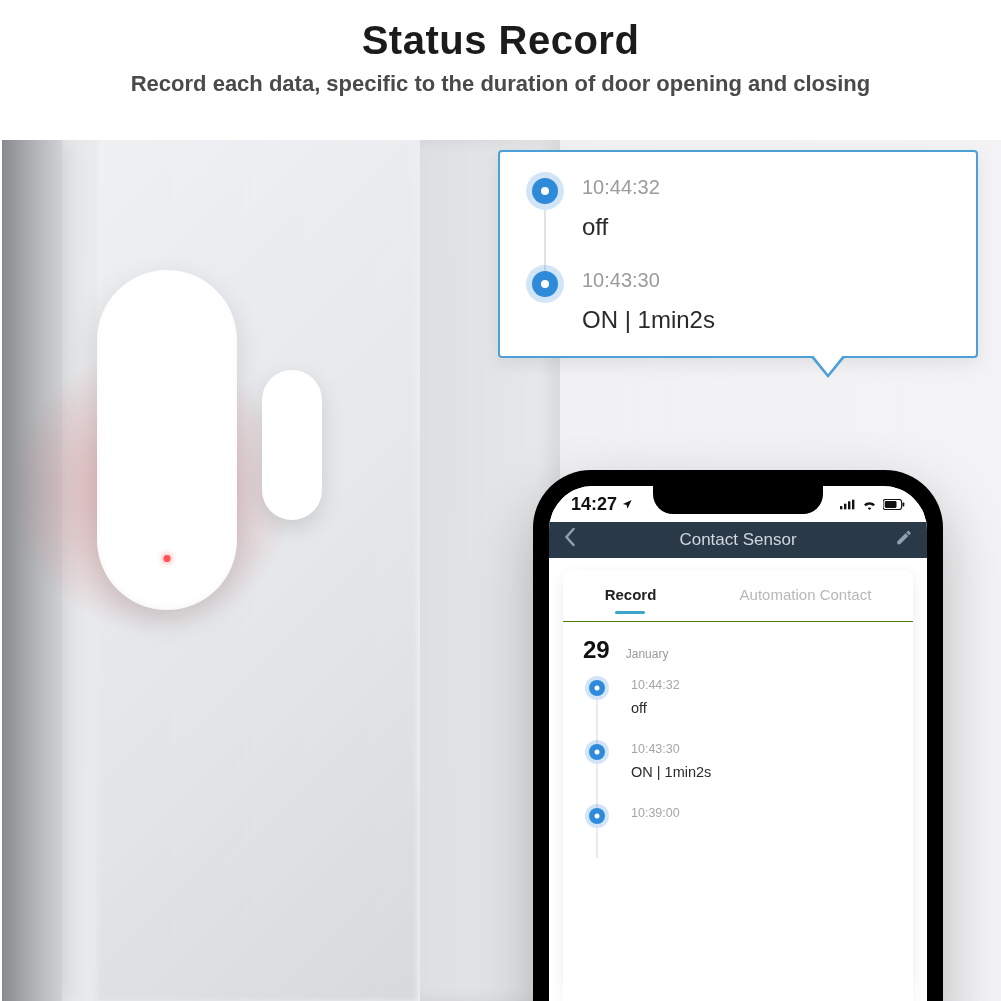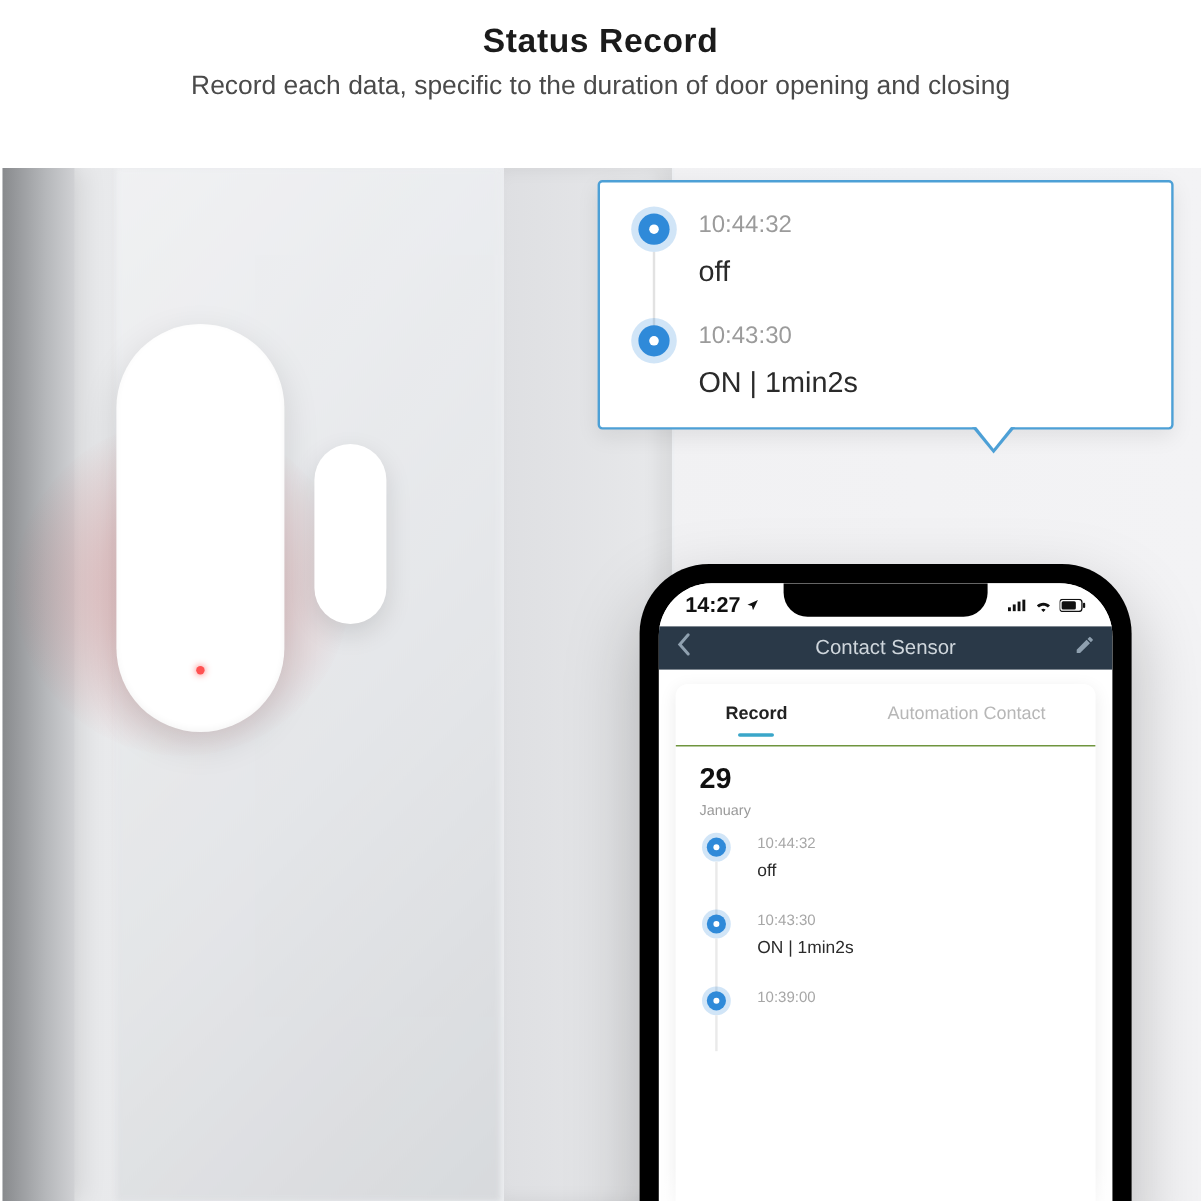--- a/index.html
+++ b/index.html
@@ -4,30 +4,30 @@
 <style>
   * { box-sizing: border-box; margin: 0; padding: 0; }
   html, body { width: 1001px; height: 1001px; overflow: hidden; font-family: -apple-system, "Segoe UI", Arial, sans-serif; }
   body { background: #fff; }
 
   .header {
     text-align: center;
     padding: 18px 20px 10px;
   }
   .header h1 {
-    font-size: 28px;
+    font-size: 40px;
     font-weight: 700;
     color: #1b1b1b;
     letter-spacing: 0.5px;
     margin-bottom: 8px;
   }
   .header p {
     font-size: 22px;
     color: #4a4a4a;
-    font-weight: 400;
+    font-weight: 700;
   }
 
   .scene {
     position: absolute;
     top: 140px;
     left: 2px;
     width: 1001px;
     height: 861px;
     background: linear-gradient(to right, #e8e9eb 0%, #f0f0f2 30%, #f3f3f5 100%);
     overflow: hidden;
@@ -215,23 +215,22 @@
     color: #b7b7b7;
     position: relative;
     padding: 2px 4px 10px;
   }
   .tab.active { color: #222; font-weight: 700; }
   .tab.active::after {
     content: ""; position: absolute; bottom: -1px; left: 50%; transform: translateX(-50%);
     width: 30px; height: 3px; background: #3aa6c9; border-radius: 2px;
   }
   .datehdr {
-    display: flex; align-items: baseline; gap: 4px;
+    display: flex; align-items: baseline; gap: 16px;
     padding: 14px 20px 8px;
-    flex-direction: column;
   }
   .datehdr .day { font-size: 24px; font-weight: 800; color: #111; }
   .datehdr .mon { font-size: 12px; color: #9a9a9a; }
 
   .timeline { padding: 6px 20px 0 26px; position: relative; }
   .tl-row { position: relative; padding-left: 42px; padding-bottom: 26px; }
   .tl-dot {
     position: absolute; left: 0; top: 2px;
     width: 16px; height: 16px; border-radius: 50%;
     background: #2f8ad9;

